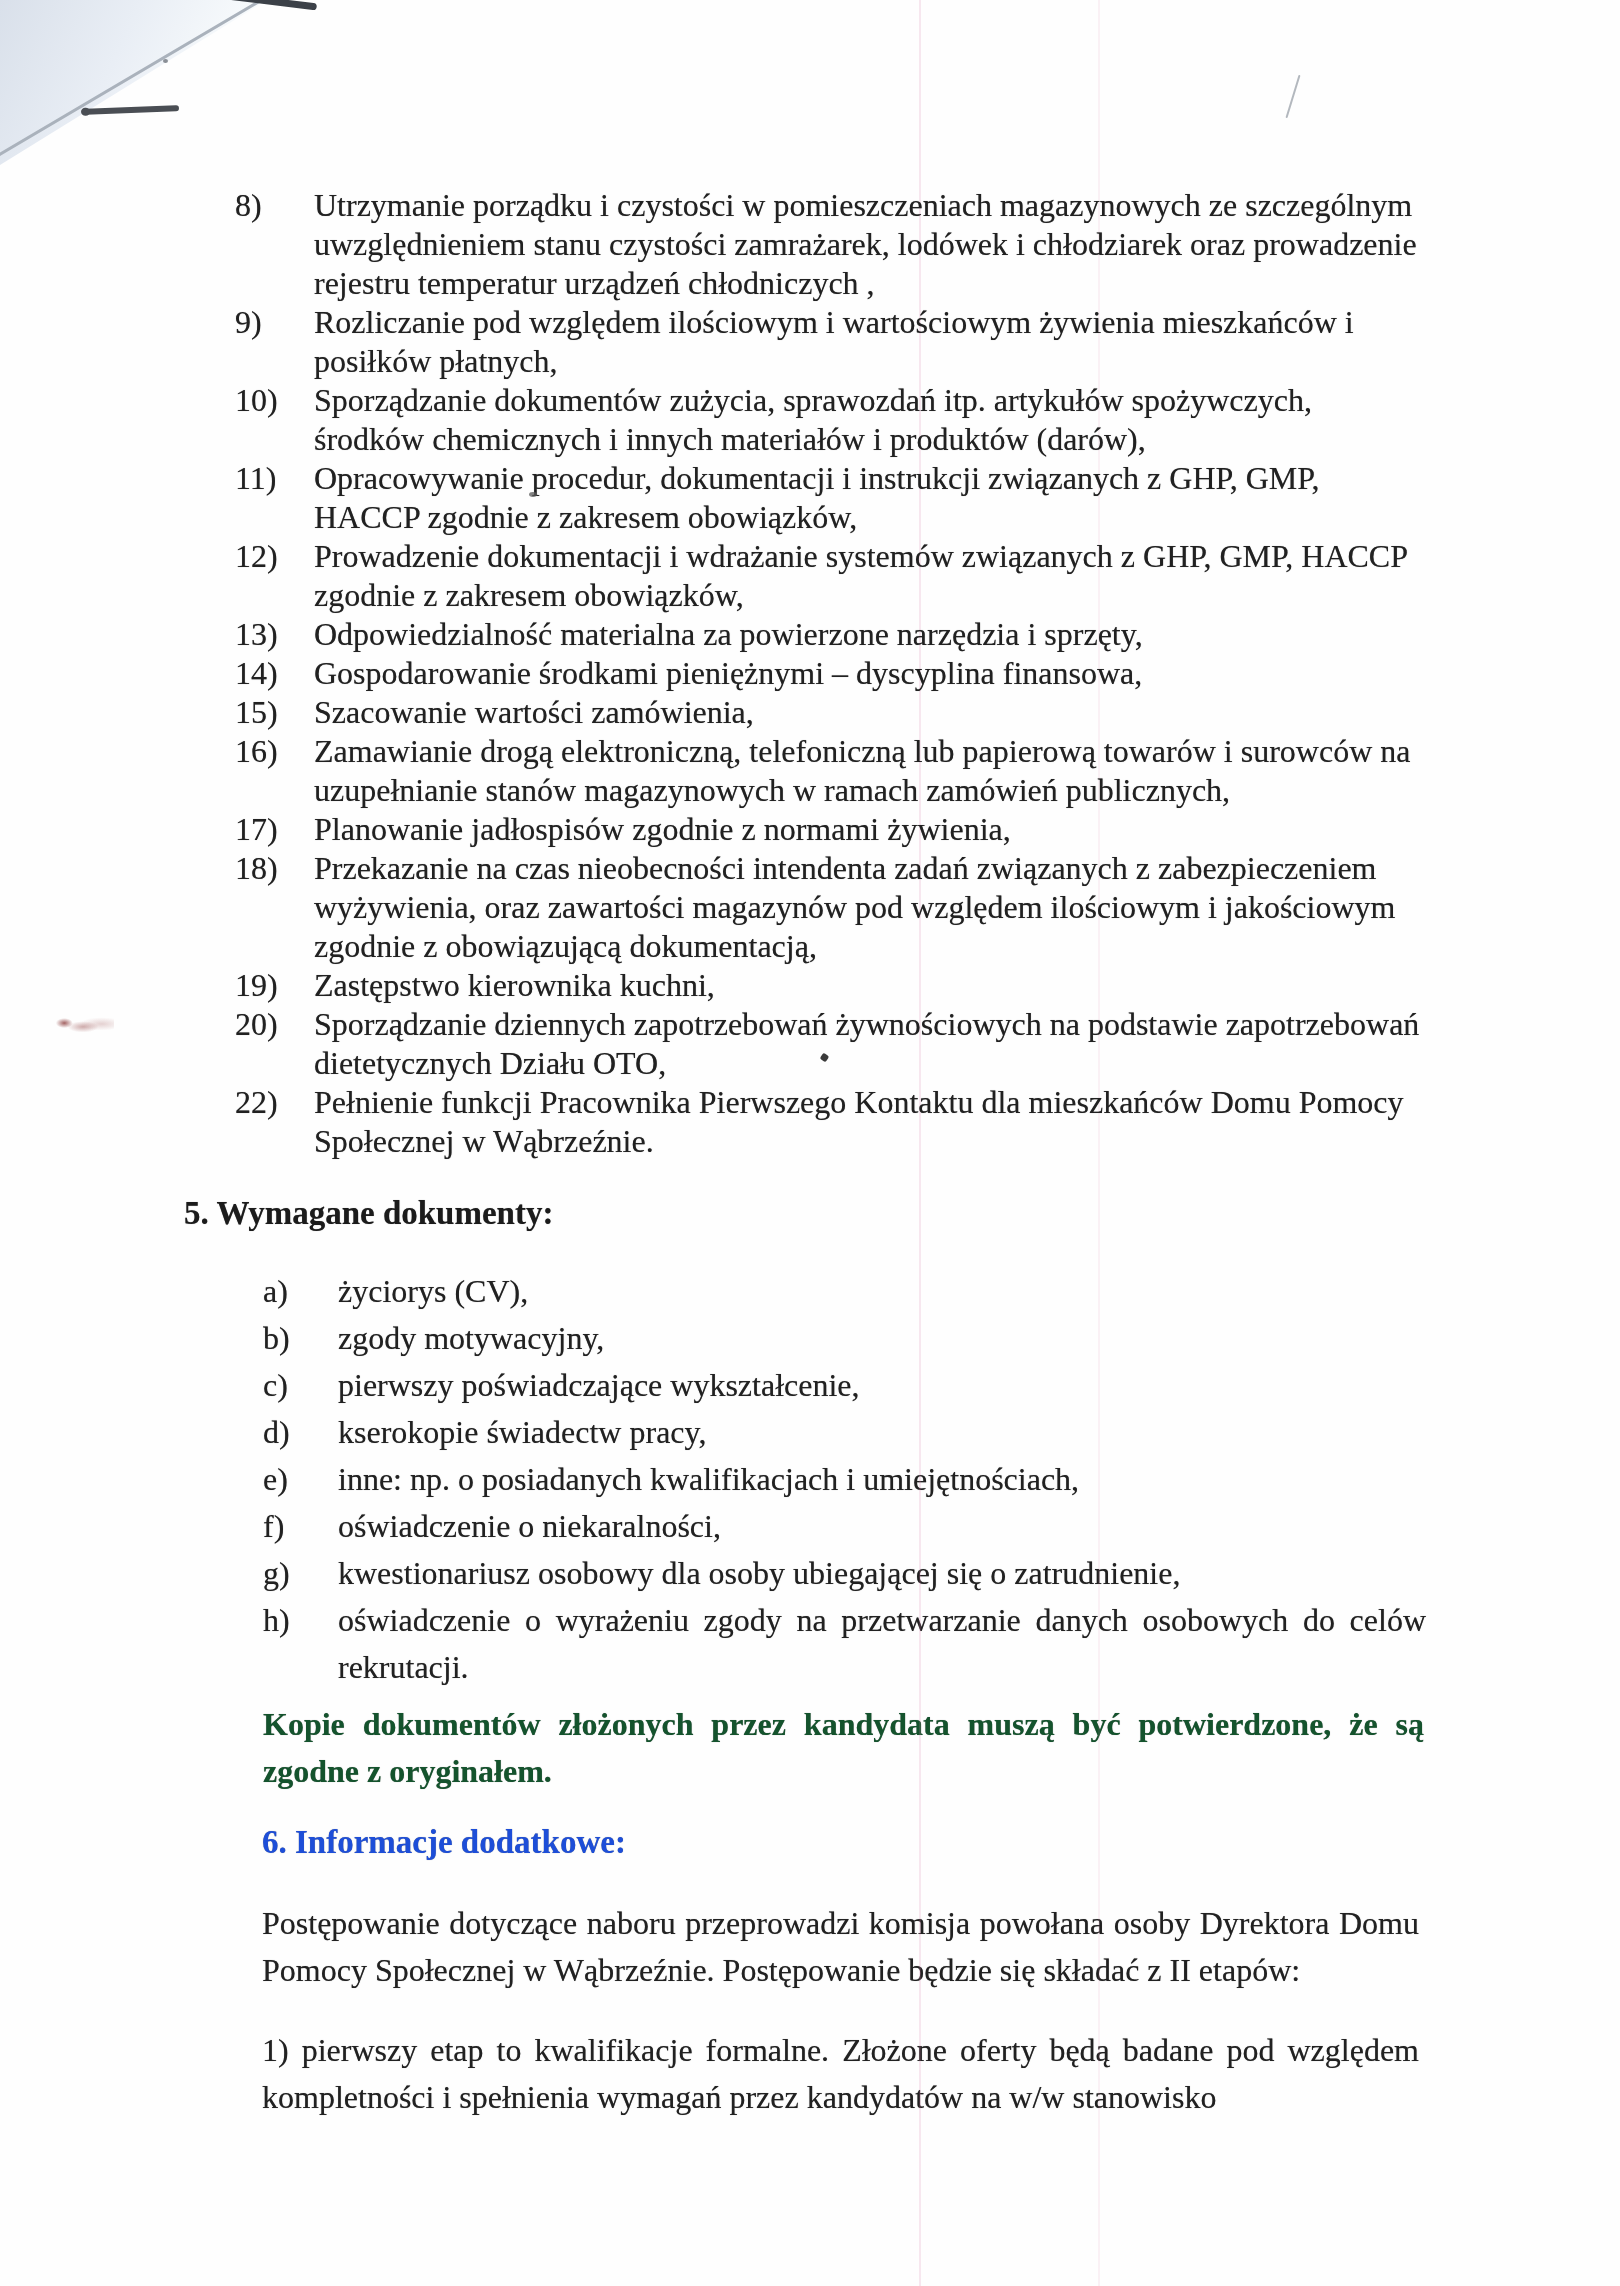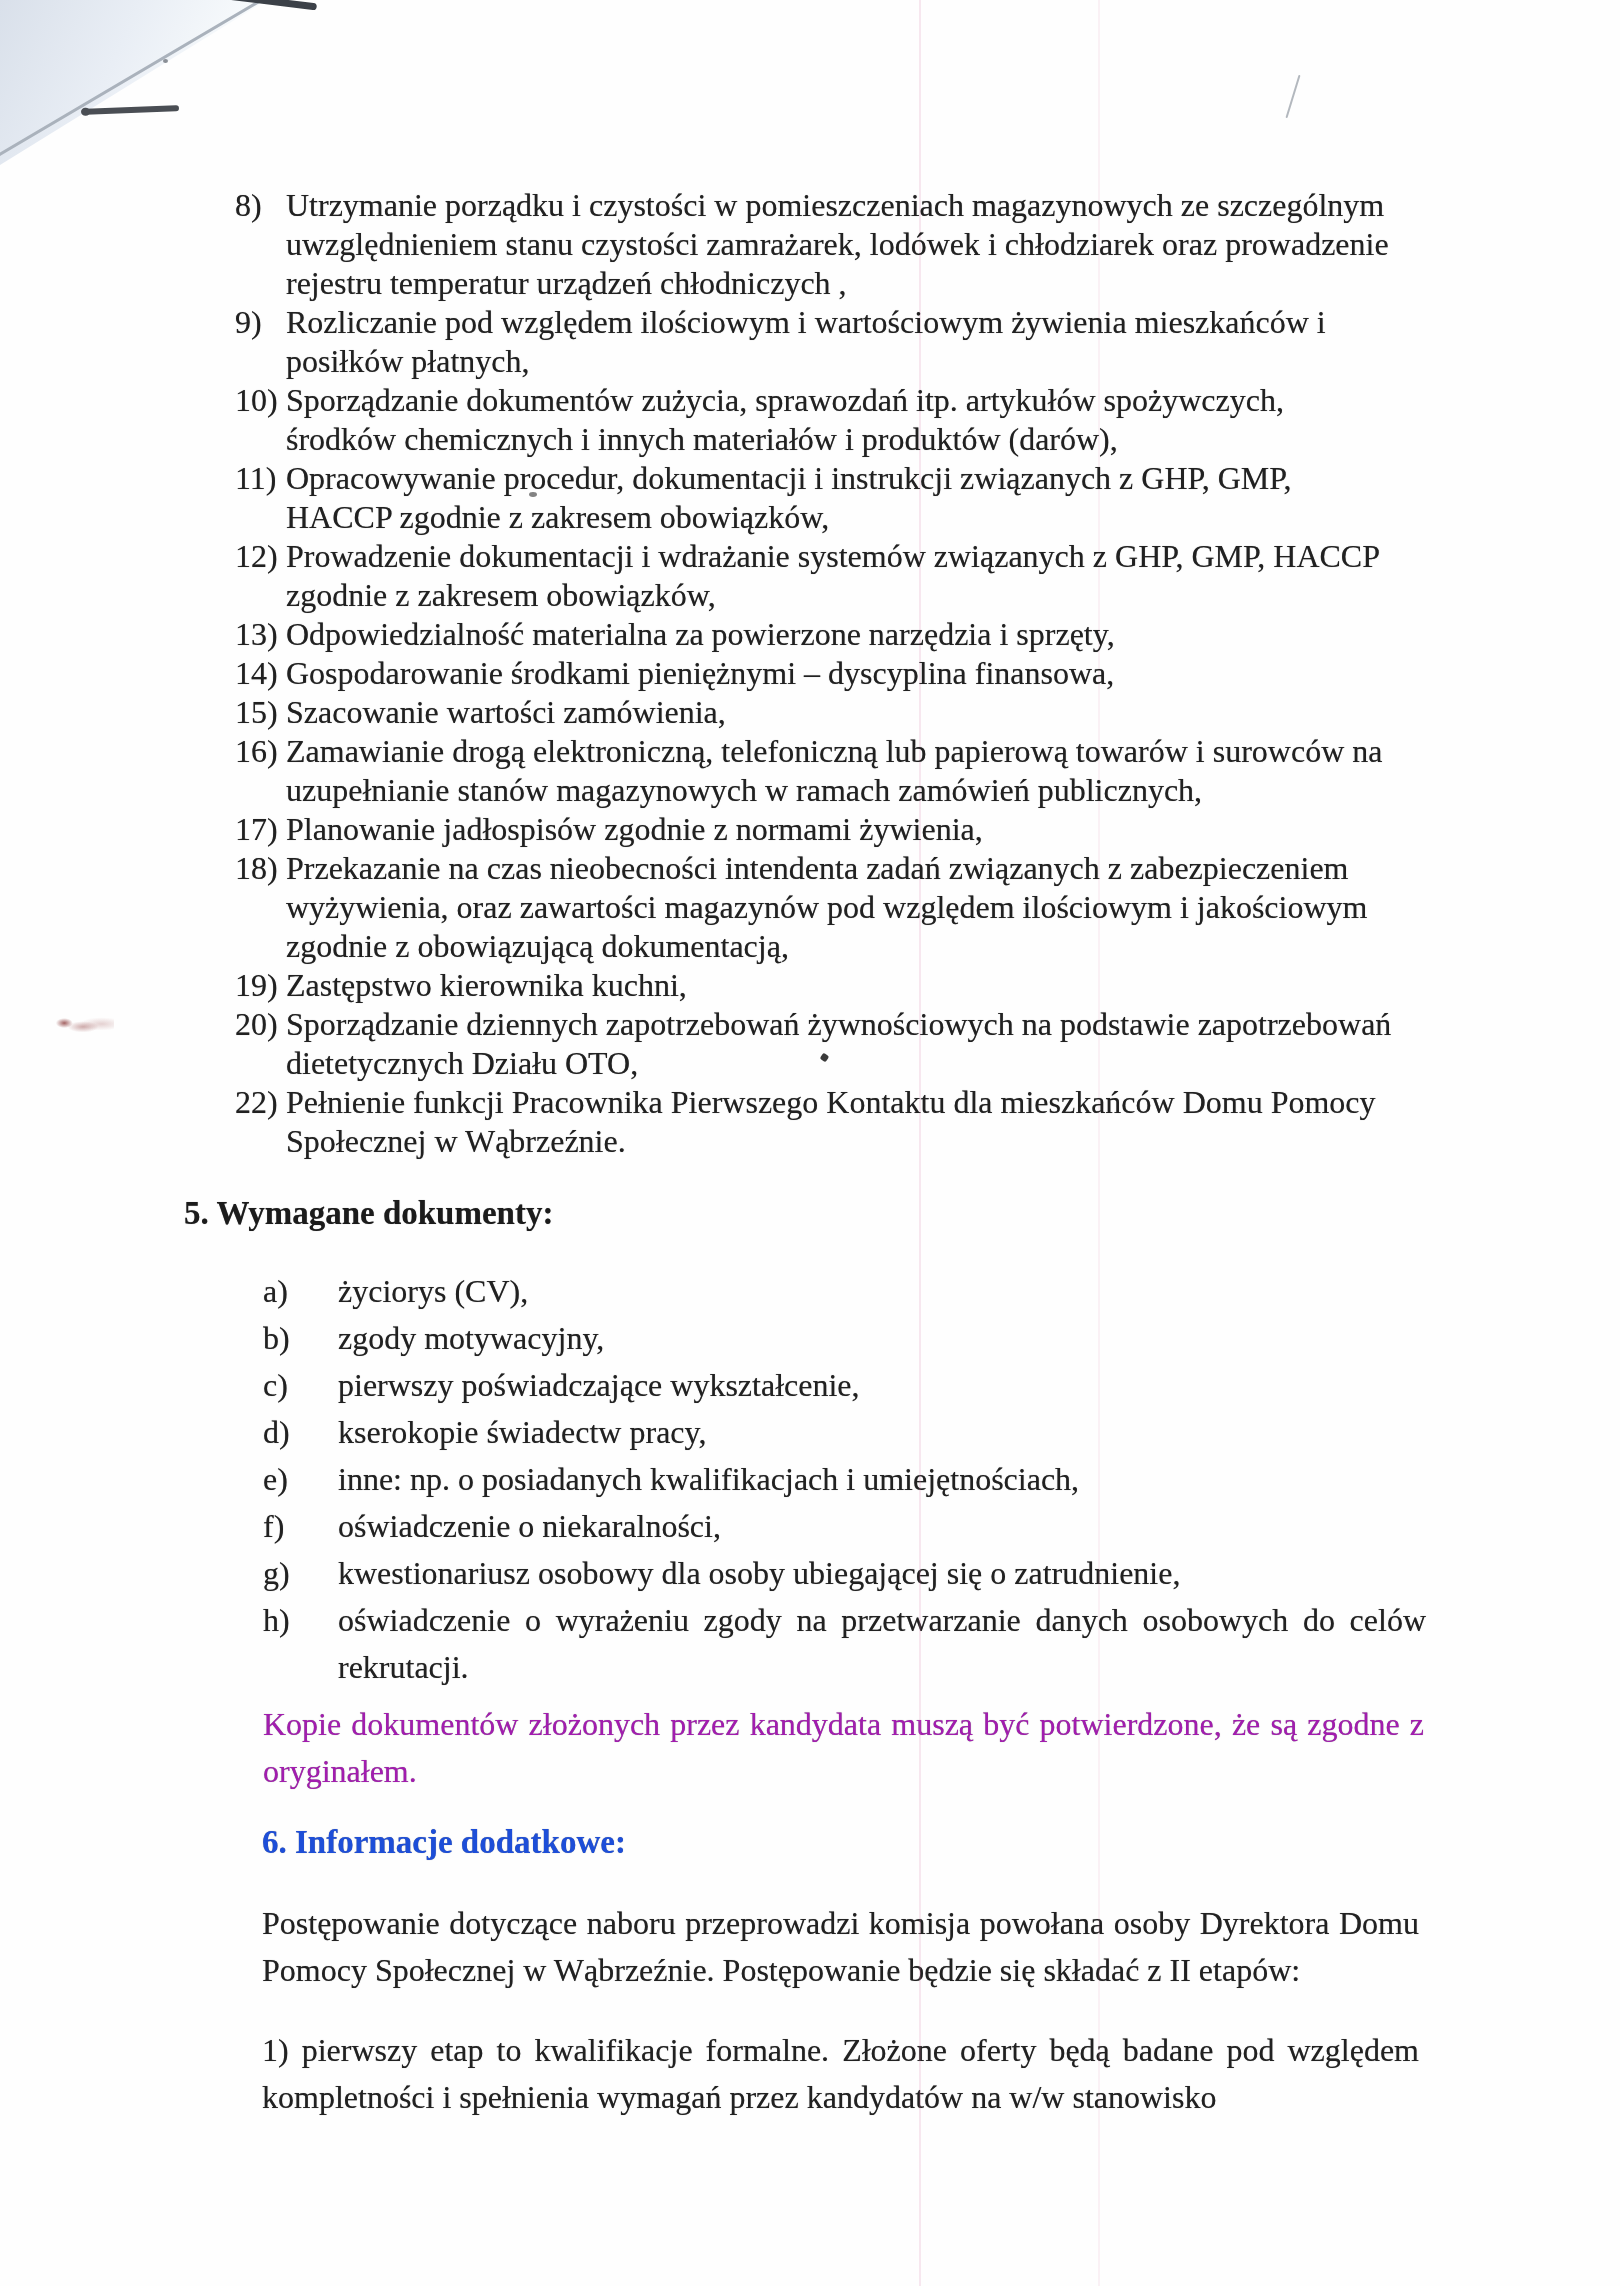--- a/index.html
+++ b/index.html
@@ -58,21 +58,21 @@
   .scanline{position:absolute;top:0;bottom:0;width:2px;}
   .scanline.a{left:919px;background:rgba(216,130,170,0.18);}
   .scanline.b{left:1098px;background:rgba(216,130,170,0.10);}
   
   ol.duties{
     list-style:none;margin:0;padding:186px 0 0 235px;
     font-size:32px;line-height:39px;
   }
   ol.duties li{display:flex;position:relative;}
   ol.duties .num{flex:0 0 51px;}
-  ol.duties .txt{flex:1;white-space:pre-line;}
+  ol.duties .txt{flex:1;white-space:pre-line;margin-left:28px;}
   .oto-dot{
     position:absolute;left:586px;top:49px;width:6.9px;height:6.9px;
     background:#3a3a3a;border-radius:2px;transform:rotate(35deg);
   }
   .smudge-mark{
     position:absolute;left:294px;top:33px;width:7.8px;height:4.9px;
     background:#5a5a5a;border-radius:50%;opacity:.75;filter:blur(0.4px);
   }
   
   h2.h5{
@@ -81,21 +81,21 @@
   ul.docs{
     list-style:none;margin:35px 0 0 0;padding:0 0 0 263px;
     font-size:32px;line-height:47px;
   }
   ul.docs li{display:flex;}
   ul.docs .letter{flex:0 0 75px;}
   ul.docs .dtxt{width:1088px;text-align:justify;}
   
   p.bold-note{
     margin:9.8px 0 0 263px;width:1161px;
-    font-size:32px;line-height:47px;font-weight:normal;color:#a21caf;
+    font-size:32px;line-height:47px;font-weight:bold;color:#14532d;
     text-align:justify;
   }
   
   h2.h6{
     margin:28px 0 0 262px;font-size:33px;line-height:39px;font-weight:bold;color:#1d4ed8;
   }
   p.para{
     margin:38px 0 0 262px;width:1157px;
     font-size:32px;line-height:47px;text-align:justify;
   }

